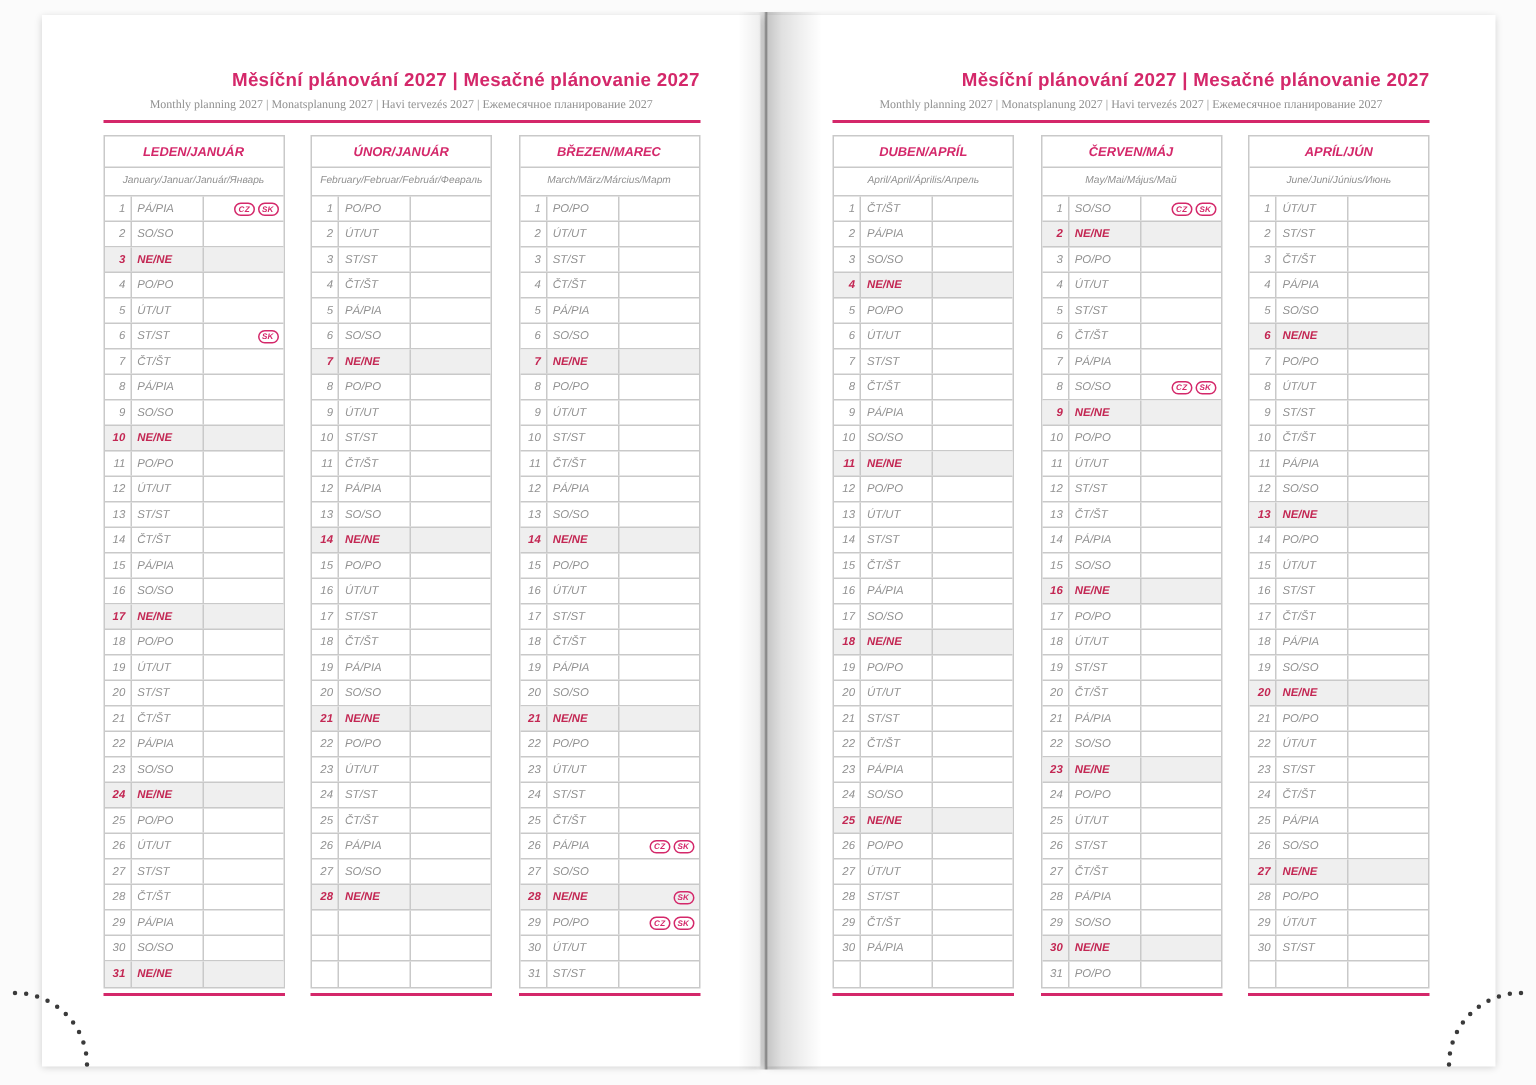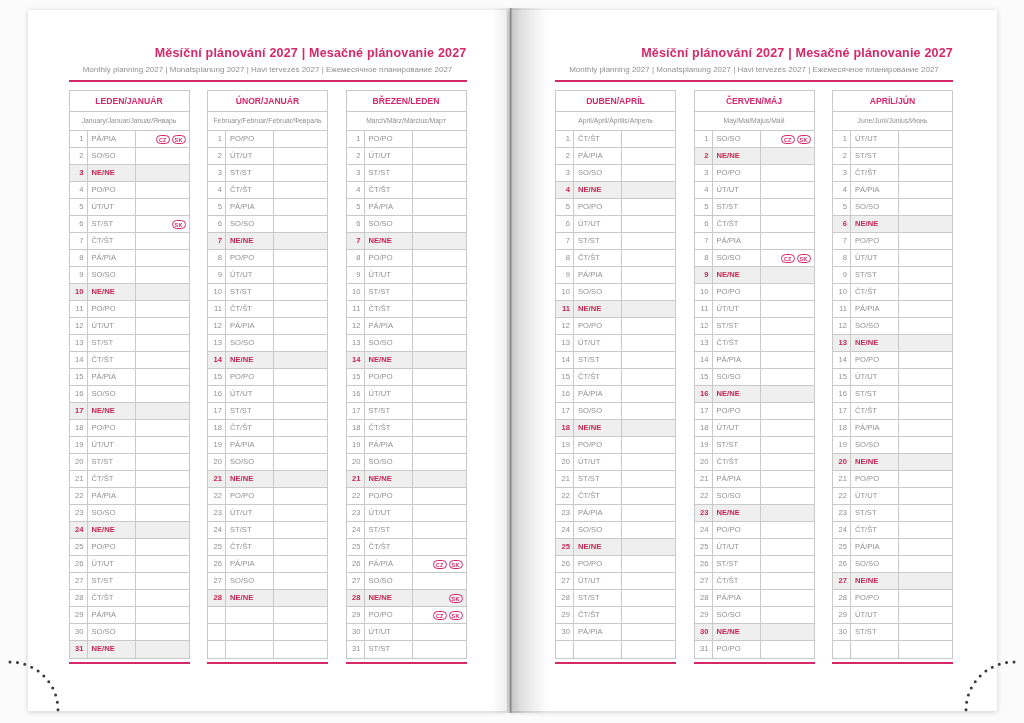--- a/index.html
+++ b/index.html
@@ -24,24 +24,24 @@
       rgba(0,0,0,0.05) 78%, rgba(0,0,0,0) 100%);
   }
   .page-inner{width:398px;margin:0 auto;padding-top:36px;}
   .title{
     margin:0;text-align:right;
     font-size:12.5px;font-weight:bold;letter-spacing:0.2px;
     color:var(--accent-pink,#d4286a);
   }
   .subtitle{
     margin-top:5px;text-align:center;
-    font-size:8px;color:var(--text-gray,#9a9a9a);
+    font-size:8px;color:var(--text-gray,#9a9a9a);font-family:Liberation Serif, serif;
   }
   .rule{height:2px;margin-top:6px;background:var(--accent-pink,#d4286a);}
-  .months{display:flex;justify-content:space-between;margin-top:8px;}
+  .months{display:flex;justify-content:space-between;margin-top:8px;font-style:italic;}
   .month{width:121px;}
   .month-box{border:1px solid var(--border-gray,#c9c9c9);box-sizing:border-box;}
   .month-name{
     height:20px;line-height:20px;text-align:center;
     font-size:8.6px;font-weight:bold;color:var(--accent-pink,#d4286a);
     border-bottom:1px solid var(--border-gray,#c9c9c9);
   }
   .month-langs{
     height:18px;line-height:18px;text-align:center;
     font-size:6.8px;color:var(--text-gray,#9a9a9a);
@@ -426,21 +426,21 @@
                   <span class="c-dow"></span>
                   <span class="c-notes"></span>
                 </div>
               </div>
           </div>
           <div class="month-rule"></div>
         </section>
 
         <section class="month">
           <div class="month-box">
-            <div class="month-name">BŘEZEN/LEDEN</div>
+            <div class="month-name">BŘEZEN/MAREC</div>
             <div class="month-langs">March/März/Március/Март</div>
             <div class="rows">
                 <div class="day-row">
                   <span class="c-num">1</span>
                   <span class="c-dow">PO/PO</span>
                   <span class="c-notes"></span>
                 </div>
                 <div class="day-row">
                   <span class="c-num">2</span>
                   <span class="c-dow">ÚT/UT</span>

